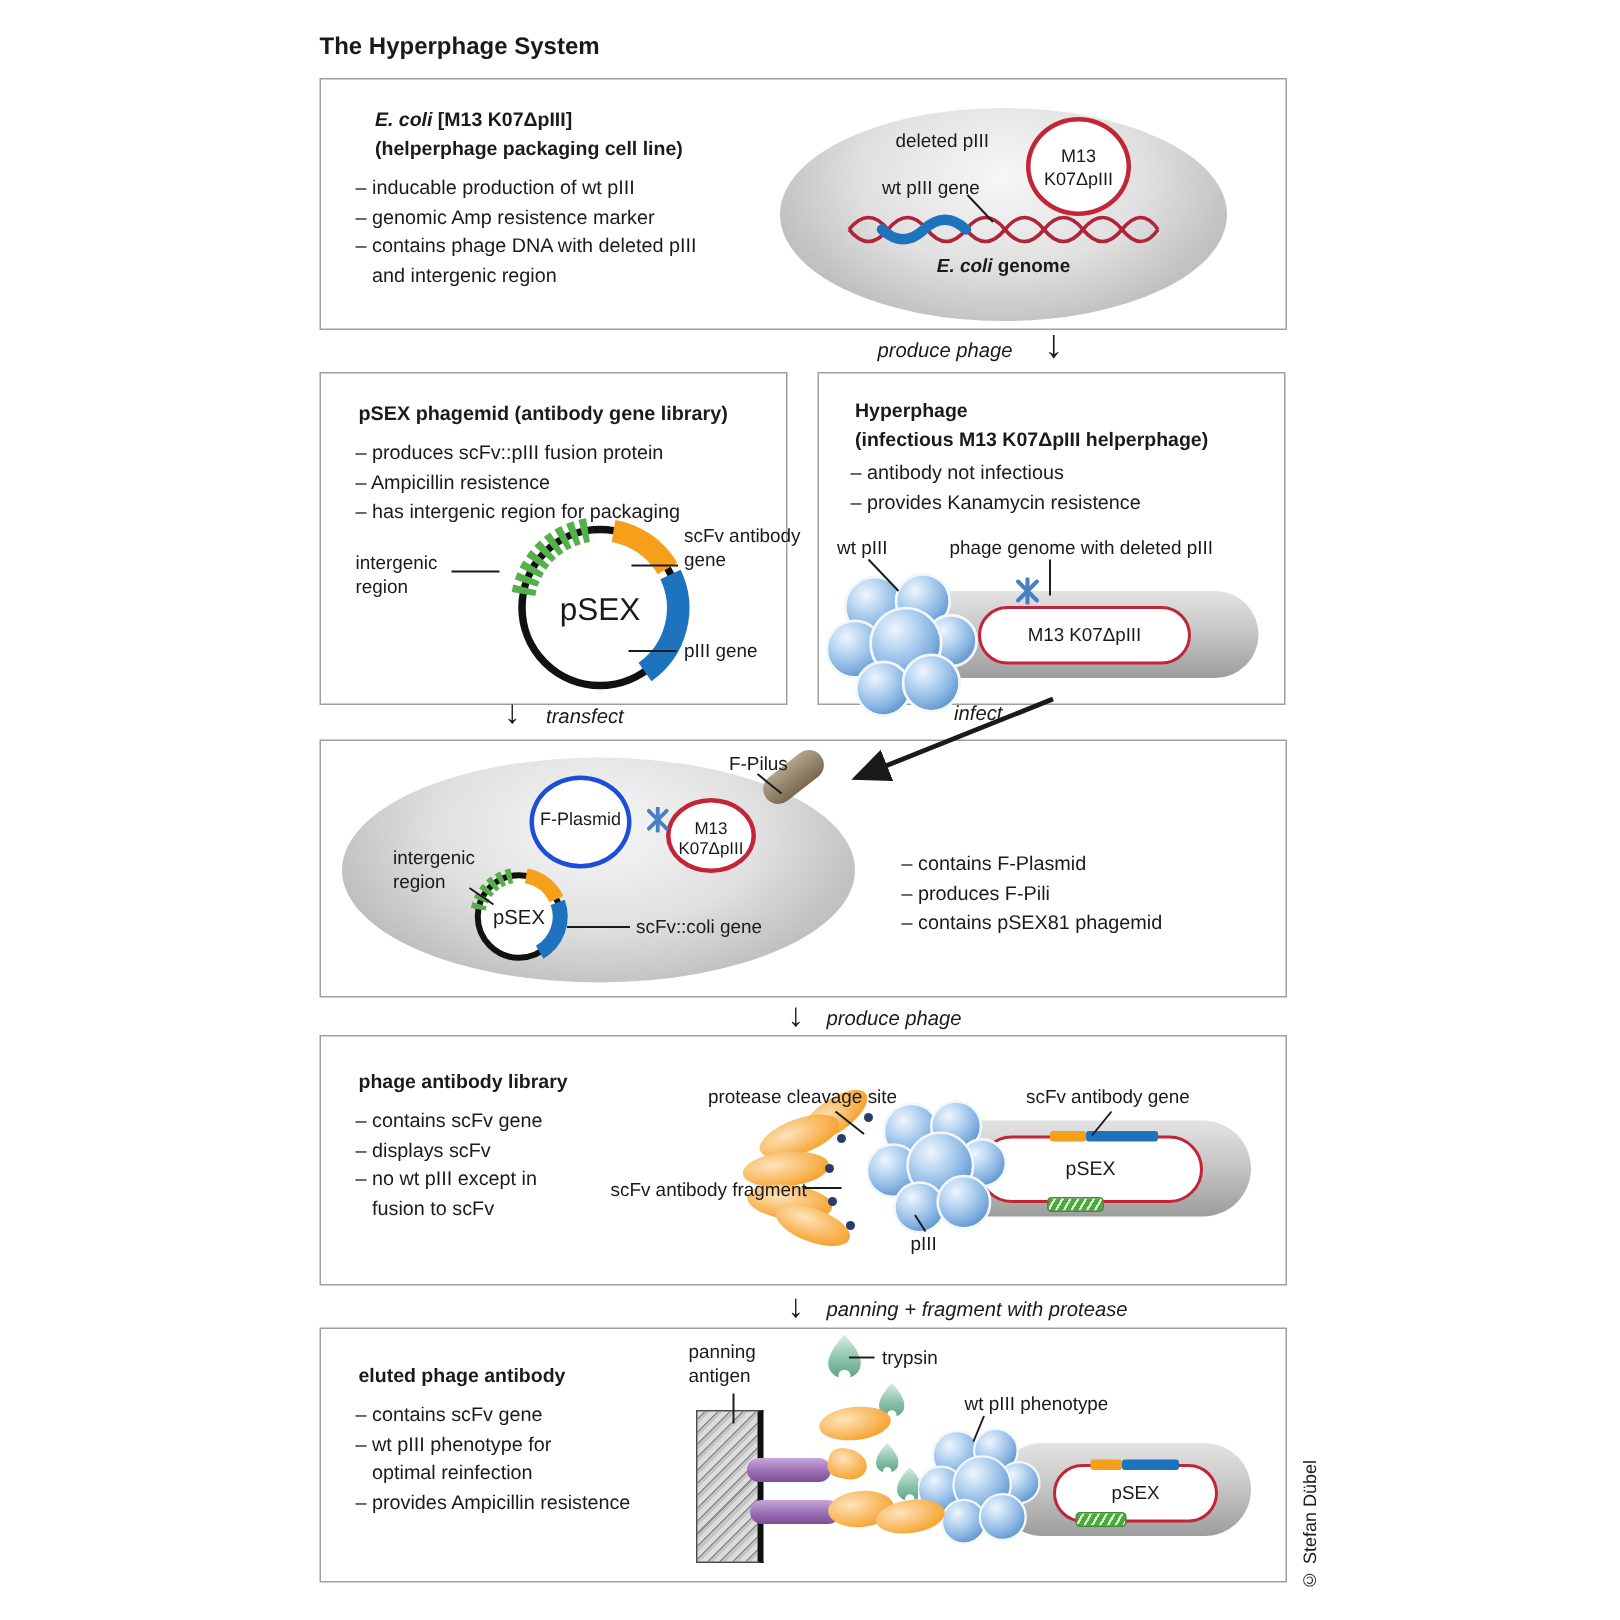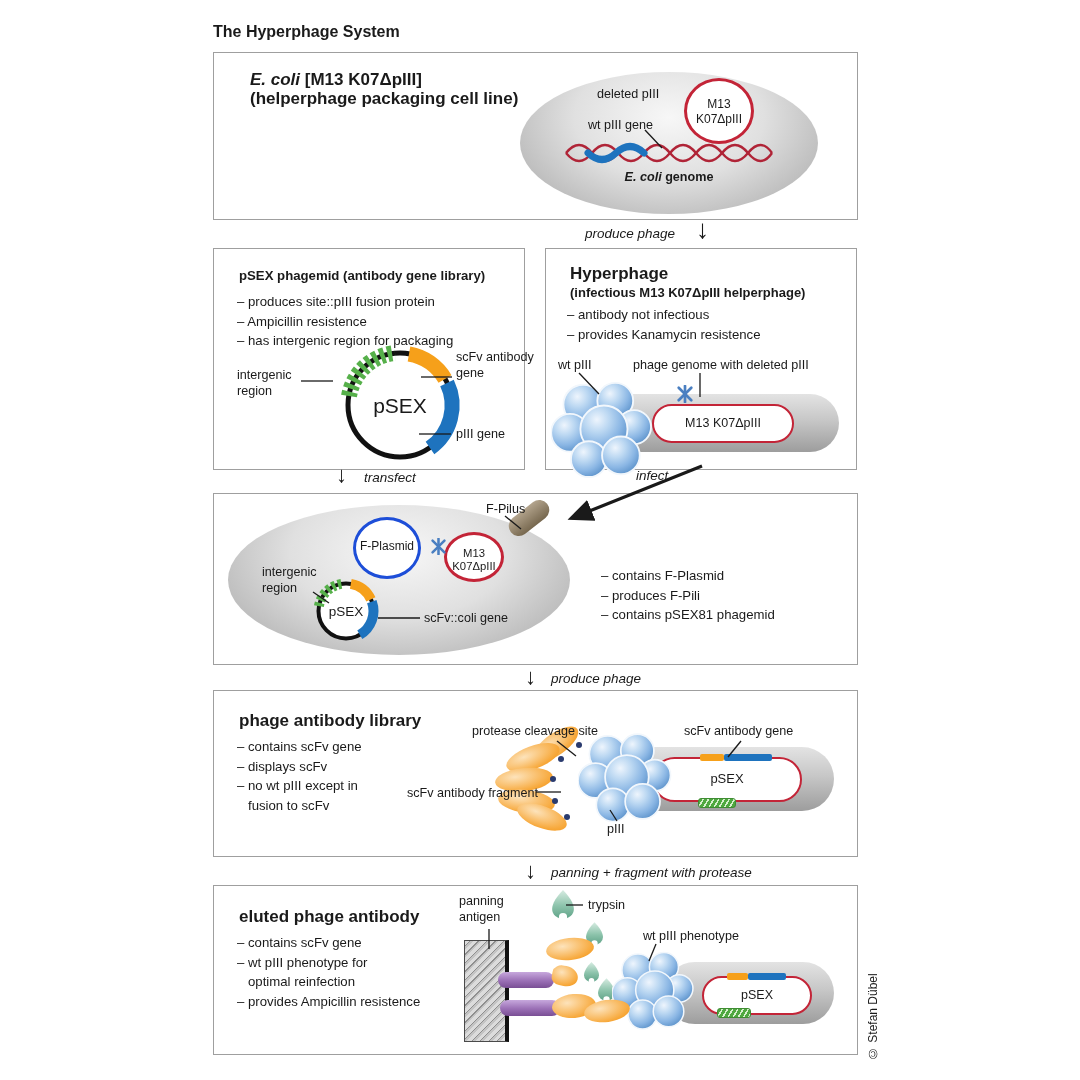--- a/index.html
+++ b/index.html
@@ -1,20 +1,20 @@
 <!DOCTYPE html>
 <html><head>
 <meta charset="utf-8">
 <style>
   html,body{margin:0;padding:0;background:#fff;}
   #page{position:relative;width:1080px;height:1080px;background:#ffffff;
         font-family:"Liberation Sans",sans-serif;color:#1a1a1a;overflow:hidden;}
   .abs{position:absolute;}
   .panel{position:absolute;border:1.5px solid #9f9f9f;background:#fff;z-index:1;}
-  .hd{position:absolute;font-weight:bold;font-size:17px;line-height:19px;z-index:10;white-space:nowrap;}
+  .hd{position:absolute;font-weight:bold;font-size:13px;line-height:19px;z-index:10;white-space:nowrap;}
   .txt{position:absolute;font-size:13.2px;line-height:19.5px;z-index:10;}
   .bl{white-space:nowrap;}
   .cont{padding-left:11px;}
   .it{font-style:italic;}
   .lbl{position:absolute;font-size:12.6px;line-height:15.5px;z-index:12;}
   .flow{position:absolute;font-style:italic;font-size:13.5px;z-index:10;white-space:nowrap;}
   .darr{position:absolute;font-weight:bold;z-index:10;}
   .cell{position:absolute;border-radius:50%;z-index:2;
         background:radial-gradient(ellipse at 50% 32%,#f7f7f7 0%,#e0e0e0 45%,#a4a4a4 100%);}
   .capsule{position:absolute;z-index:3;
@@ -81,20 +81,26 @@
 
 <div id="page">
 
   <div class="hd" style="left:213px;top:22px;font-size:16px">The Hyperphage System</div>
 
   <div class="panel" style="left:213px;top:52px;width:643px;height:166px"></div>
   <div class="hd" style="left:250px;top:70px">
     <span class="it">E. coli</span><span> [M13 K07ΔpIII]</span><br>
     <span>(helperphage packaging cell line)</span>
   </div>
+  <div class="txt" style="left:237px;top:115px;width:300px">
+    <div class="bl">– inducable production of wt pIII</div>
+    <div class="bl">– genomic Amp resistence marker</div>
+    <div class="bl">– contains phage DNA with deleted pIII</div>
+    <div class="bl cont">and intergenic region</div>
+  </div>
   <div class="cell" style="left:520px;top:72px;width:298px;height:142px"></div>
   <div class="lbl" style="left:597px;top:87px">deleted pIII</div>
   <div class="circ" style="left:684px;top:78px;width:70px;height:66px;border:3px solid #c32437;font-size:12px;line-height:15px;padding-top:16px;box-sizing:border-box">
     <div>M13</div>
     <div>K07ΔpIII</div>
   </div>
   <div class="lbl" style="left:588px;top:118px">wt pIII gene</div>
   <svg class="abs" style="left:560px;top:136px" width="220" height="34" viewBox="0 0 220 34">
     <path d="M6,17 Q19,1 32,17 T58,17 T84,17 T110,17 T136,17 T162,17 T188,17 T212,17" fill="none" stroke="#b02437" stroke-width="2.4"></path>
     <path d="M6,17 Q19,33 32,17 T58,17 T84,17 T110,17 T136,17 T162,17 T188,17 T212,17" fill="none" stroke="#b02437" stroke-width="2.4"></path>
@@ -103,21 +109,21 @@
   <div class="lbl" style="left:588px;top:170px;width:162px;text-align:center;font-weight:bold">
     <span class="it">E. coli</span> <span>genome</span>
   </div>
 
   <div class="flow" style="left:585px;top:226px">produce phage</div>
   <div class="darr" style="left:696px;top:214px;font-size:26px">↓</div>
 
   <div class="panel" style="left:213px;top:248px;width:310px;height:220px"></div>
   <div class="hd" style="left:239px;top:266px;font-size:13.2px">pSEX phagemid (antibody gene library)</div>
   <div class="txt" style="left:237px;top:292px;width:280px">
-    <div class="bl">– produces site::pIII fusion protein</div>
+    <div class="bl">– produces scFv::pIII fusion protein</div>
     <div class="bl">– Ampicillin resistence</div>
     <div class="bl">– has intergenic region for packaging</div>
   </div>
   <svg class="abs" style="left:305px;top:342px" width="210" height="130" viewBox="0 0 210 130">
     <circle cx="95" cy="63" r="52" fill="none" stroke="#111" stroke-width="5"></circle>
     <path d="M44,54 A52,52 0 0 1 90,11" fill="none" stroke="#56b04a" stroke-width="16" stroke-dasharray="4.5 3"></path>
     <path d="M104,12 A52,52 0 0 1 140,37" fill="none" stroke="#f6a01a" stroke-width="15"></path>
     <path d="M142,41 A52,52 0 0 1 125,106" fill="none" stroke="#1e73be" stroke-width="15"></path>
     <text x="95" y="71" text-anchor="middle" font-size="21" fill="#1a1a1a">pSEX</text>
   </svg>

